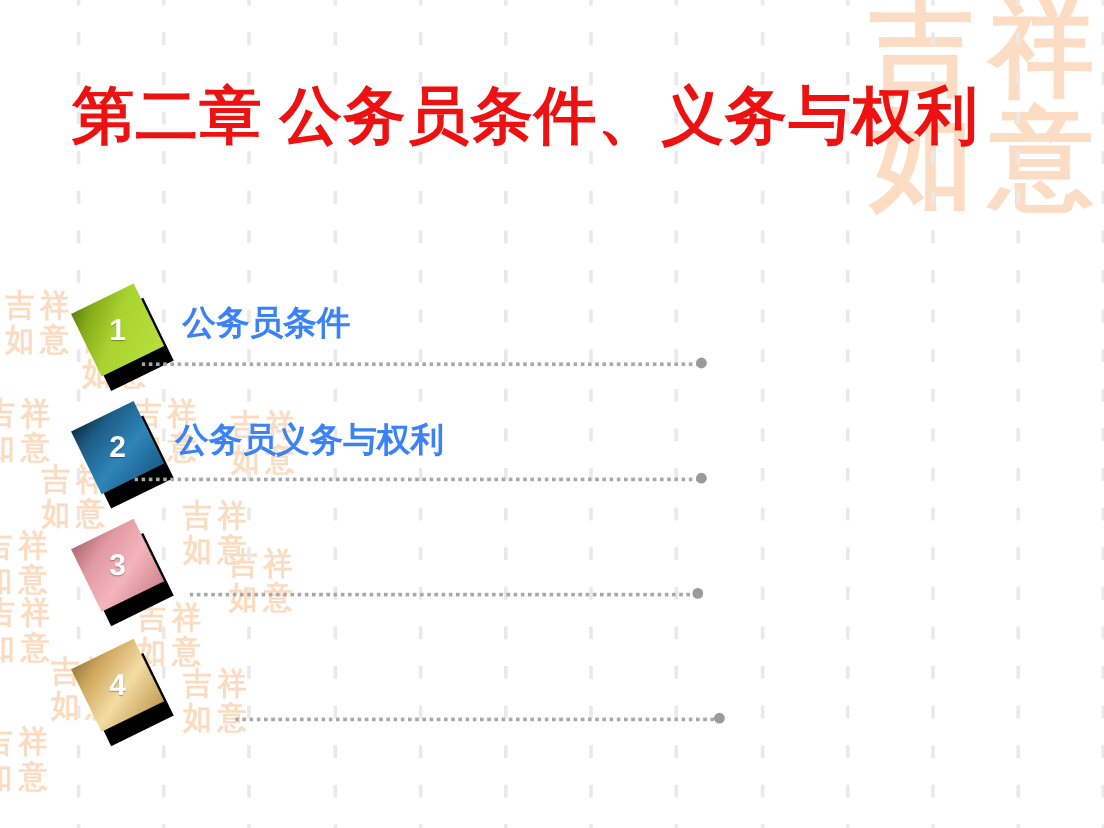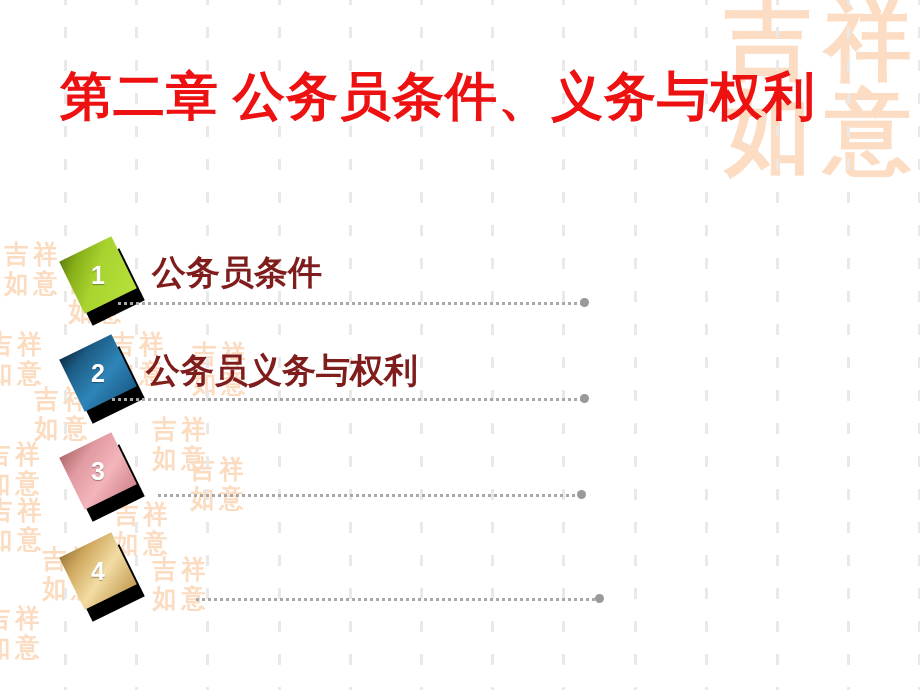--- a/index.html
+++ b/index.html
@@ -178,22 +178,22 @@
   }
 
   .badge-green  { background: linear-gradient(135deg, #5e7d12 0%, #86ad18 18%, #a9d430 48%, #b6e13c 100%); }
   .badge-blue   { background: linear-gradient(155deg, #0d2f46 0%, #1d5d86 22%, #2e85b8 60%, #1a5d8b 100%); }
   .badge-pink   { background: linear-gradient(150deg, #b06a6e 0%, #e29ba2 28%, #f3b5bb 62%, #d2868d 100%); }
   .badge-gold   { background: linear-gradient(150deg, #9a7a3c 0%, #cfa85e 22%, #f3dca3 58%, #c49d54 100%); }
 
   .row-label {
     position: absolute;
     top: 18px;
-    color: #7f1d1d;
-    font-size: 34px;
+    color: #3b82f6;
+    font-size: 28px;
     font-weight: bold;
     white-space: nowrap;
     font-family: Liberation Sans, sans-serif;
   }
 
   .row-rule {
     position: absolute;
     height: 6px;
   }
   .row-rule .dots {

